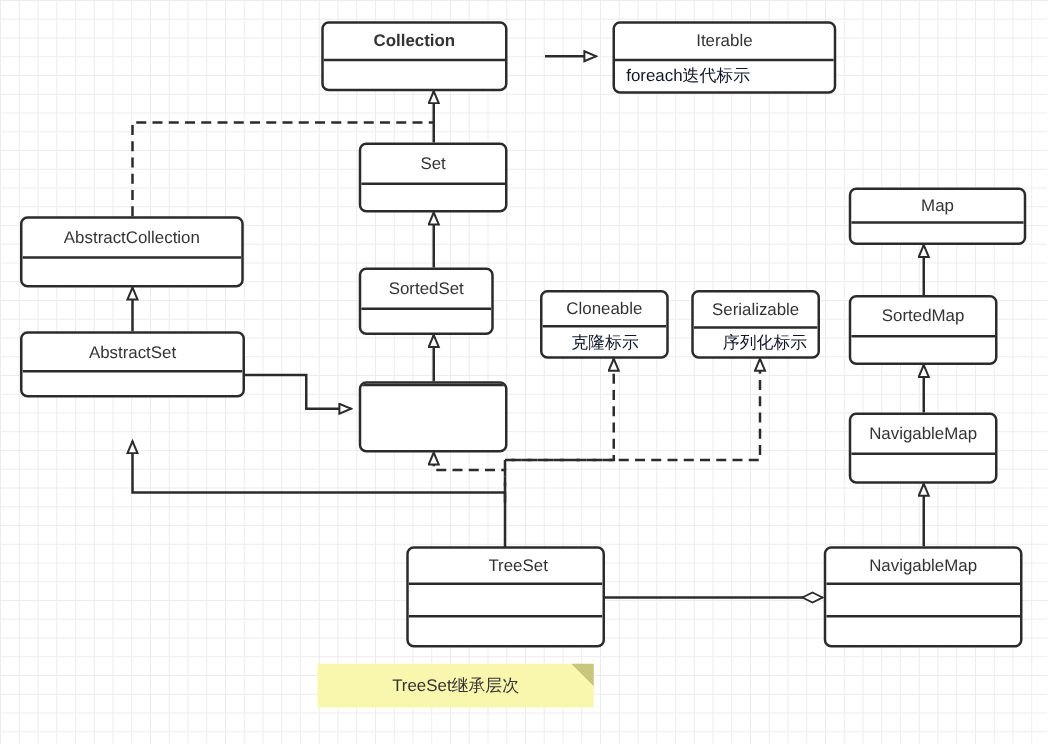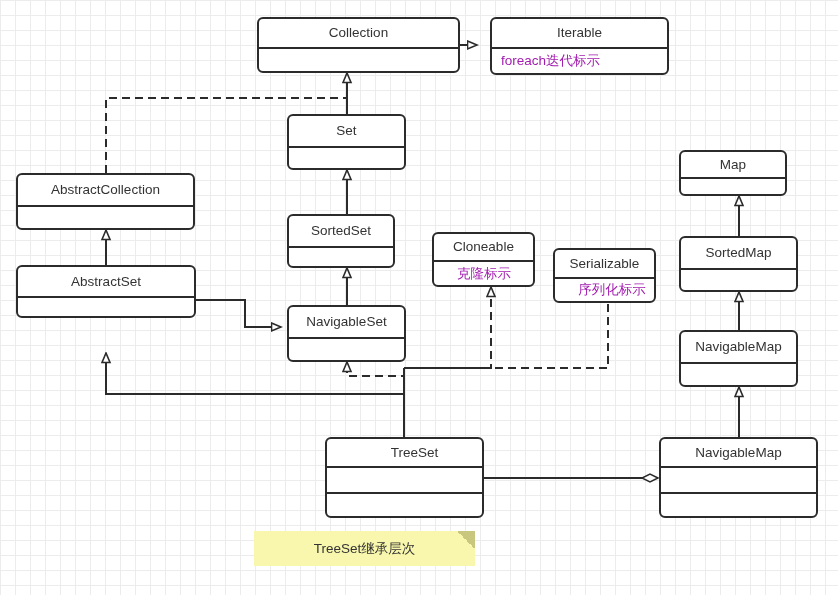--- a/index.html
+++ b/index.html
@@ -47,21 +47,21 @@
     display: flex;
     align-items: center;
     justify-content: center;
     box-sizing: border-box;
   }
   .uml-compartment {
     border-top: 2px solid #2b2b2b;
     box-sizing: border-box;
     display: flex;
     align-items: center;
-    color: #a21caf;
+    color: #0f172a;
     font-size: 13.5px;
     padding-left: 9px;
   }
   .uml-compartment.empty { }
   .note {
     position: absolute;
     box-sizing: border-box;
     background: #f8f7ad;
     display: flex;
     align-items: center;
@@ -120,21 +120,21 @@
       <path d="M739,236 L739,196" marker-end="url(#hollowTri)"></path>
 
       <path d="M739,330 L739,292" marker-end="url(#hollowTri)"></path>
 
       <path d="M739,437 L739,387" marker-end="url(#hollowTri)"></path>
 
       <path d="M484,478 L658,478" marker-end="url(#hollowDiamond)"></path>
     </g>
   </svg>
 
-  <div class="uml-class" style="left:257px; top:17px; width:203px; height:56px;">
+  <div class="uml-class" style="left:257px; top:17px; width:149px; height:56px;font-weight:bold;">
     <div class="uml-name" style="height:28px;">Collection</div>
     <div class="uml-compartment empty" style="flex:1;"></div>
   </div>
 
   <div class="uml-class" style="left:490px; top:17px; width:179px; height:58px;">
     <div class="uml-name" style="height:28px;">Iterable</div>
     <div class="uml-compartment" style="flex:1;">foreach迭代标示</div>
   </div>
 
   <div class="uml-class" style="left:287px; top:114px; width:119px; height:56px;">
@@ -151,35 +151,34 @@
     <div class="uml-name" style="height:30px;">SortedSet</div>
     <div class="uml-compartment empty" style="flex:1;"></div>
   </div>
 
   <div class="uml-class" style="left:16px; top:265px; width:180px; height:53px;">
     <div class="uml-name" style="height:29px;">AbstractSet</div>
     <div class="uml-compartment empty" style="flex:1;"></div>
   </div>
 
   <div class="uml-class" style="left:287px; top:305px; width:119px; height:57px;">
-    <div class="uml-name" style="height:30px;">NavigableSet</div>
     <div class="uml-compartment empty" style="flex:1;"></div>
   </div>
 
   <div class="uml-class" style="left:432px; top:232px; width:103px; height:55px;">
     <div class="uml-name" style="height:26px;text-align:right;">Cloneable</div>
     <div class="uml-compartment" style="flex:1; padding-left:1px; justify-content:center;">克隆标示</div>
   </div>
 
-  <div class="uml-class" style="left:553px; top:232px; width:103px; height:55px;margin-top:16px;">
+  <div class="uml-class" style="left:553px; top:232px; width:103px; height:55px;">
     <div class="uml-name" style="height:27px;">Serializable</div>
     <div class="uml-compartment" style="flex:1; padding-left:15px; justify-content:center;">序列化标示</div>
   </div>
 
-  <div class="uml-class" style="left:679px; top:150px; width:108px; height:46px;">
+  <div class="uml-class" style="left:679px; top:150px; width:142px; height:46px;">
     <div class="uml-name" style="height:25px;">Map</div>
     <div class="uml-compartment empty" style="flex:1;"></div>
   </div>
 
   <div class="uml-class" style="left:679px; top:236px; width:119px; height:56px;">
     <div class="uml-name" style="height:30px;">SortedMap</div>
     <div class="uml-compartment empty" style="flex:1;"></div>
   </div>
 
   <div class="uml-class" style="left:679px; top:330px; width:119px; height:57px;">

